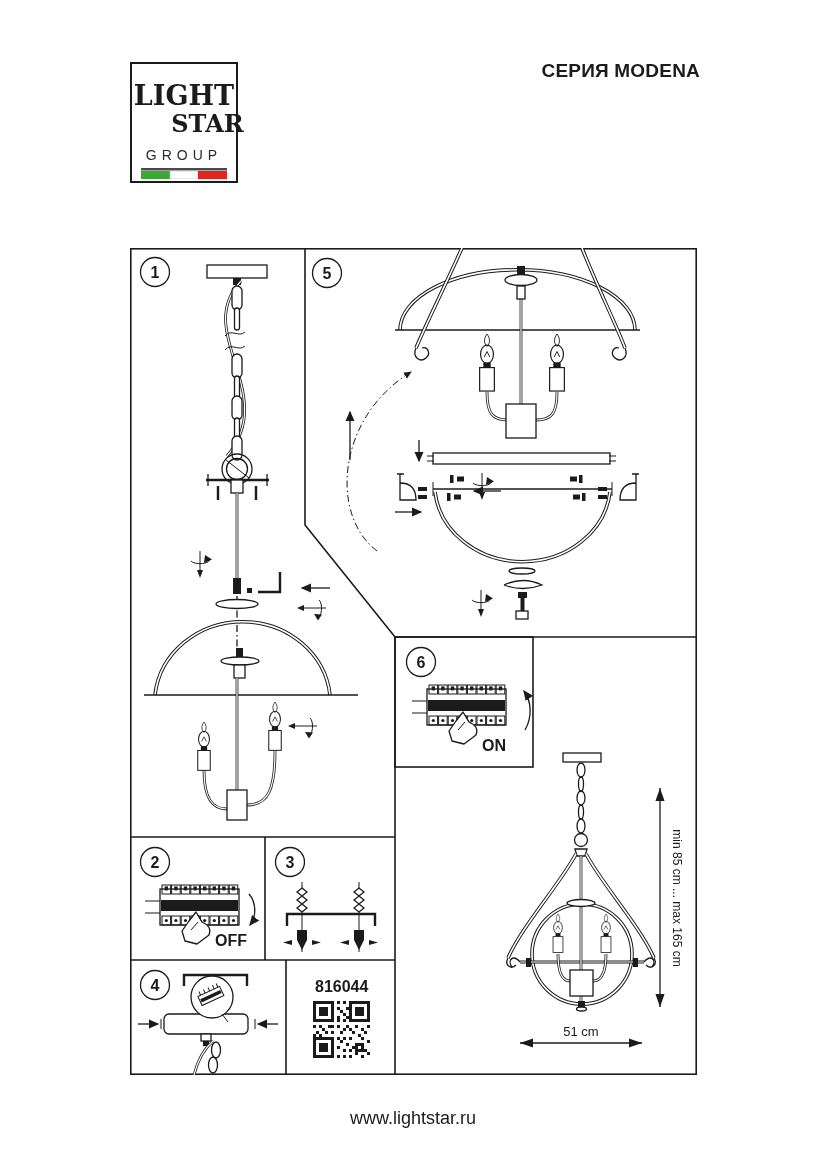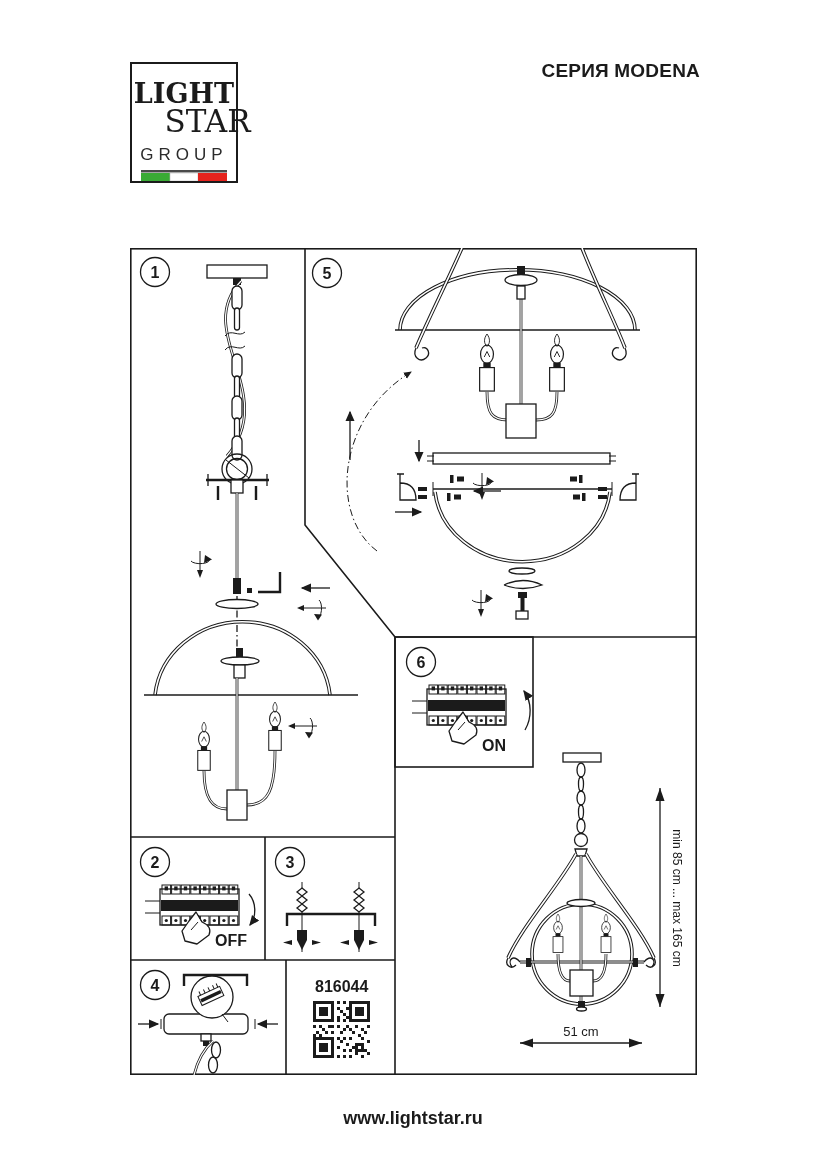--- a/index.html
+++ b/index.html
@@ -4,23 +4,23 @@
 <style>
   html,body{margin:0;padding:0;background:#fff;}
   .page{position:relative;width:826px;height:1171px;background:#fff;overflow:hidden;
         font-family:"Liberation Sans",sans-serif;color:#1b1b1b;}
   
   .logo{position:absolute;left:130px;top:62px;width:108px;height:121px;
         border:2px solid #1b1b1b;box-sizing:border-box;display:flex;flex-direction:column;
         align-items:center;justify-content:center;padding-top:16px;}
   .logo-line1{font-family:"DejaVu Serif","Liberation Serif",serif;font-weight:bold;
         font-size:27px;line-height:26px;letter-spacing:0px;}
-  .logo-line2{font-family:"DejaVu Serif","Liberation Serif",serif;font-weight:normal;
-        font-size:31px;line-height:29px;margin-left:47px;}
-  .logo-line3{font-size:17px;letter-spacing:5px;margin-top:9px;color:#2b2b2b;}
+  .logo-line2{font-family:"DejaVu Serif","Liberation Serif",serif;font-weight:bold;
+        font-size:24px;line-height:29px;margin-left:47px;}
+  .logo-line3{font-size:14px;letter-spacing:5px;margin-top:9px;color:#2b2b2b;}
   .logo-flag{margin-top:5px;display:block;}
   .titles{position:absolute;top:58px;right:126px;text-align:center;font-weight:bold;
         font-size:19px;line-height:26px;letter-spacing:0.2px;}
   .titles .gap{height:31px;}
   
   .diagram{position:absolute;left:130px;top:248px;}
   .diagram .ln{fill:none;stroke:#1b1b1b;stroke-width:1.3;}
   .diagram .ln2{fill:none;stroke:#1b1b1b;stroke-width:2.4;}
   .diagram .thn{fill:none;stroke:#1b1b1b;stroke-width:1;}
   .diagram .dblo{fill:none;stroke:#1b1b1b;stroke-width:3.6;}
@@ -30,21 +30,21 @@
   .diagram .blk{fill:#1b1b1b;stroke:none;}
   .diagram .wht{fill:#fff;stroke:#1b1b1b;stroke-width:1.3;}
   .diagram .dsh{stroke-dasharray:7 3 1.5 3;}
   .diagram .bord{fill:none;stroke:#1b1b1b;stroke-width:1.6;}
   .diagram text{fill:#1b1b1b;}
   .diagram .step{font:bold 16px "Liberation Sans",sans-serif;text-anchor:middle;}
   .diagram .lbl{font:bold 16px "Liberation Sans",sans-serif;}
   .diagram .dim{font:12px "Liberation Sans",sans-serif;text-anchor:middle;}
   .dim2{font:13px "Liberation Sans",sans-serif;text-anchor:middle;}
   .footer{position:absolute;left:0;top:1108px;width:100%;text-align:center;
-        font-weight:bold;font-size:18px;}
+        font-weight:normal;font-size:18px;}
 </style>
 </head>
 <body>
 
 <div class="page">
 
   <div class="logo">
     <div class="logo-line1">LIGHT</div>
     <div class="logo-line2">STAR</div>
     <div class="logo-line3">GROUP</div>

